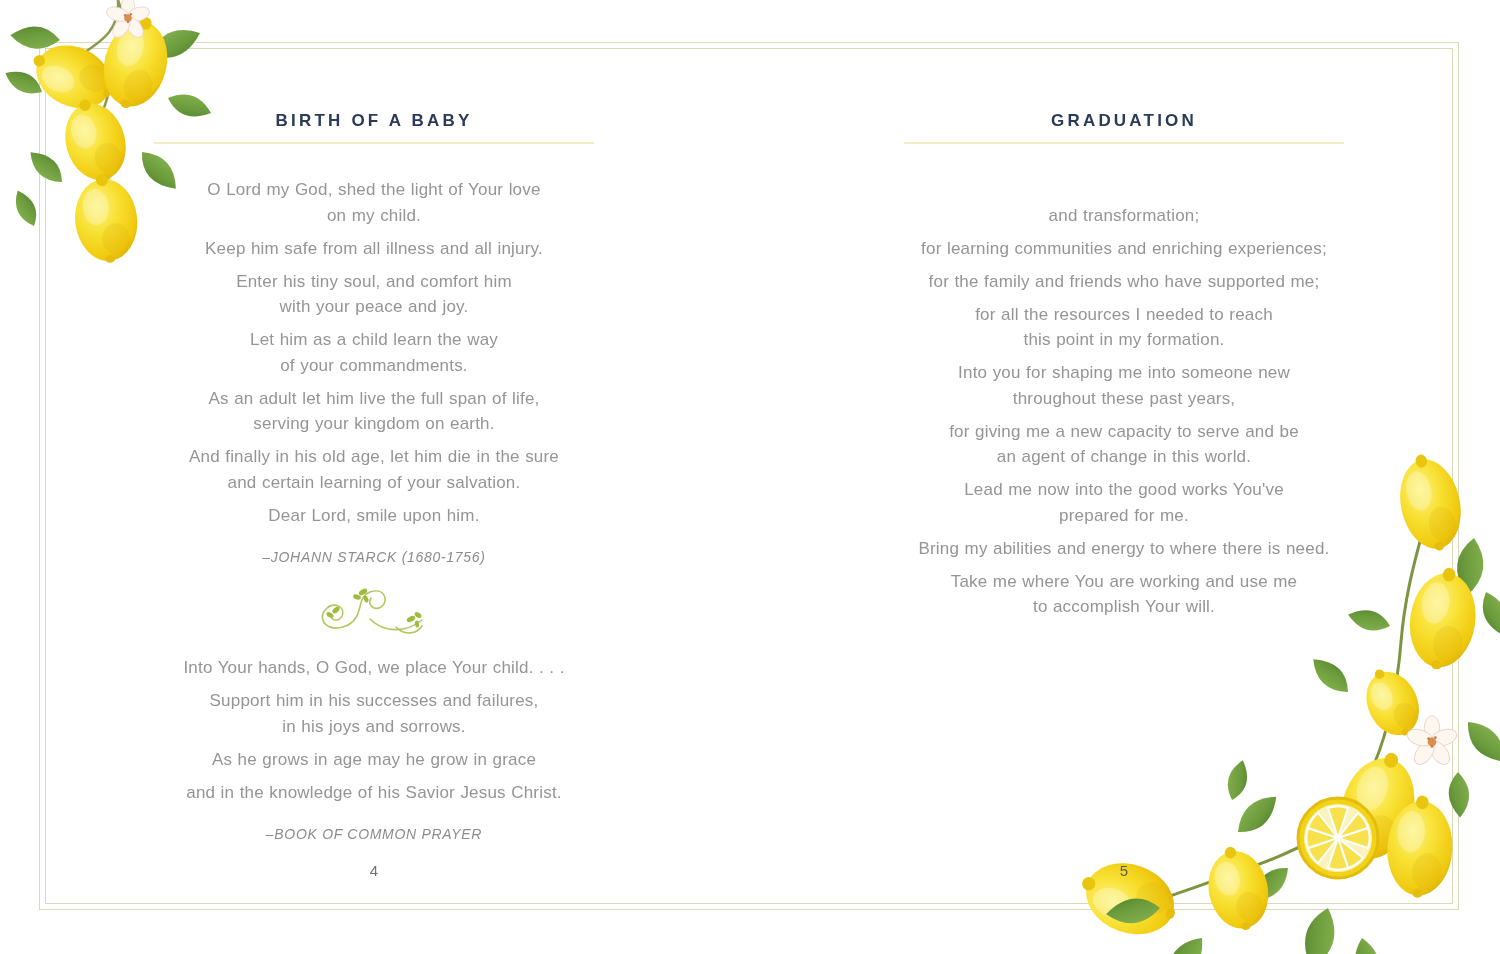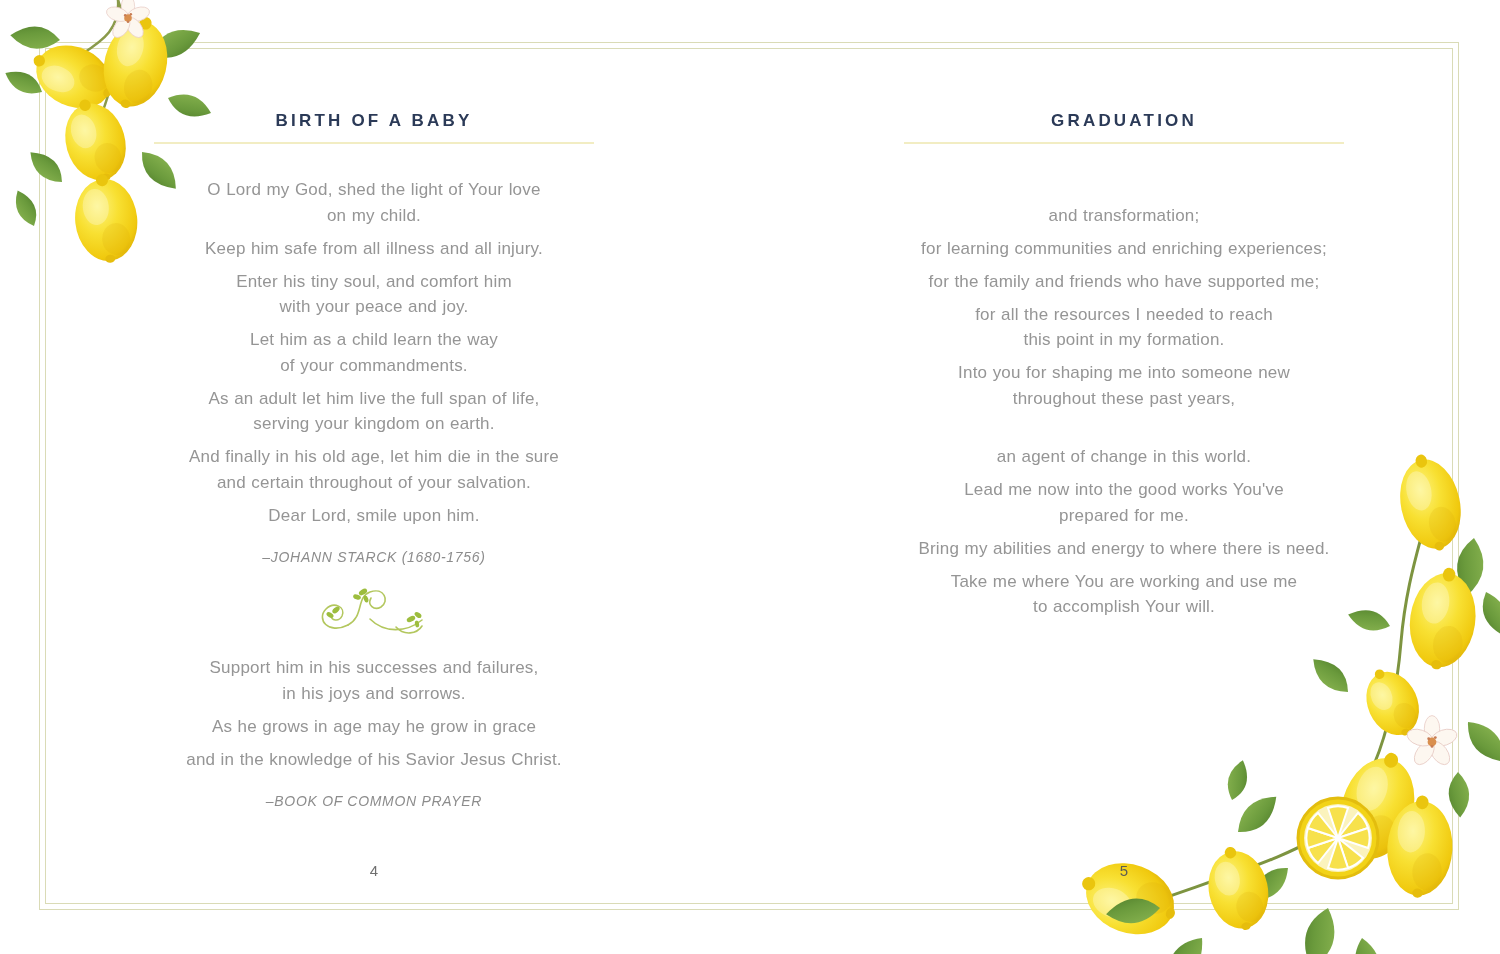--- a/index.html
+++ b/index.html
@@ -53,21 +53,21 @@
 <div class="page left">
   <h1 class="page-title">BIRTH OF A BABY</h1>
   <div class="title-rule"></div>
 
   <div class="prayer">
       <p class="stanza"><span>O Lord my God, shed the light of Your love</span><br><span>on my child.</span></p>
       <p class="stanza"><span>Keep him safe from all illness and all injury.</span></p>
       <p class="stanza"><span>Enter his tiny soul, and comfort him</span><br><span>with your peace and joy.</span></p>
       <p class="stanza"><span>Let him as a child learn the way</span><br><span>of your commandments.</span></p>
       <p class="stanza"><span>As an adult let him live the full span of life,</span><br><span>serving your kingdom on earth.</span></p>
-      <p class="stanza"><span>And finally in his old age, let him die in the sure</span><br><span>and certain throughout of your salvation.</span></p>
+      <p class="stanza"><span>And finally in his old age, let him die in the sure</span><br><span>and certain learning of your salvation.</span></p>
       <p class="stanza"><span>Dear Lord, smile upon him.</span></p>
     </div>
   <p class="attribution">–JOHANN STARCK (1680-1756)</p>
 
   <div class="flourish-wrap">
     <svg width="120" height="58" viewBox="0 0 120 58">
       <g fill="none" stroke="#b3c75e" stroke-width="1.6" stroke-linecap="round">
         <path d="M34,42 C14,52 2,36 12,26 C20,18 32,24 28,33 C25,39 17,38 17,32"></path>
         <path d="M34,42 C50,34 42,14 56,9 C70,4 76,18 67,24 C60,28 53,22 57,15"></path>
         <path d="M56,36 C70,50 92,50 108,37"></path>
@@ -80,38 +80,39 @@
         <ellipse cx="22" cy="27" rx="4.2" ry="2.5" transform="rotate(-40 22 27)"></ellipse>
         <ellipse cx="16" cy="32" rx="3.8" ry="2.3" transform="rotate(30 16 32)"></ellipse>
         <ellipse cx="97" cy="36" rx="4.5" ry="2.6" transform="rotate(-25 97 36)"></ellipse>
         <ellipse cx="104" cy="32" rx="3.8" ry="2.3" transform="rotate(35 104 32)"></ellipse>
         <ellipse cx="103" cy="41" rx="3.4" ry="2.1" transform="rotate(80 103 41)"></ellipse>
       </g>
     </svg>
   </div>
 
   <div class="prayer second">
+      <p class="stanza"><span>Into Your hands, O God, we place Your child. . . .</span></p>
       <p class="stanza"><span>Support him in his successes and failures,</span><br><span>in his joys and sorrows.</span></p>
       <p class="stanza"><span>As he grows in age may he grow in grace</span></p>
       <p class="stanza"><span>and in the knowledge of his Savior Jesus Christ.</span></p>
     </div>
   <p class="attribution">–BOOK OF COMMON PRAYER</p>
 </div>
 
 <div class="page right">
   <h1 class="page-title">GRADUATION</h1>
   <div class="title-rule"></div>
 
   <div class="prayer">
       <p class="stanza"><br><span>and transformation;</span></p>
       <p class="stanza"><span>for learning communities and enriching experiences;</span></p>
       <p class="stanza"><span>for the family and friends who have supported me;</span></p>
       <p class="stanza"><span>for all the resources I needed to reach</span><br><span>this point in my formation.</span></p>
       <p class="stanza"><span>Into you for shaping me into someone new</span><br><span>throughout these past years,</span></p>
-      <p class="stanza"><br><span>an agent of change in this world.</span></p>
+      <p class="stanza"><span>for giving me a new capacity to serve and be</span><br><span>an agent of change in this world.</span></p>
       <p class="stanza"><span>Lead me now into the good works You've</span><br><span>prepared for me.</span></p>
       <p class="stanza"><span>Bring my abilities and energy to where there is need.</span></p>
       <p class="stanza"><span>Take me where You are working and use me</span><br><span>to accomplish Your will.</span></p>
     </div>
 </div>
 
 <div class="page-num left">4</div>
 <div class="page-num right">5</div>
 
 <svg class="art-overlay" viewBox="0 0 1500 954">

